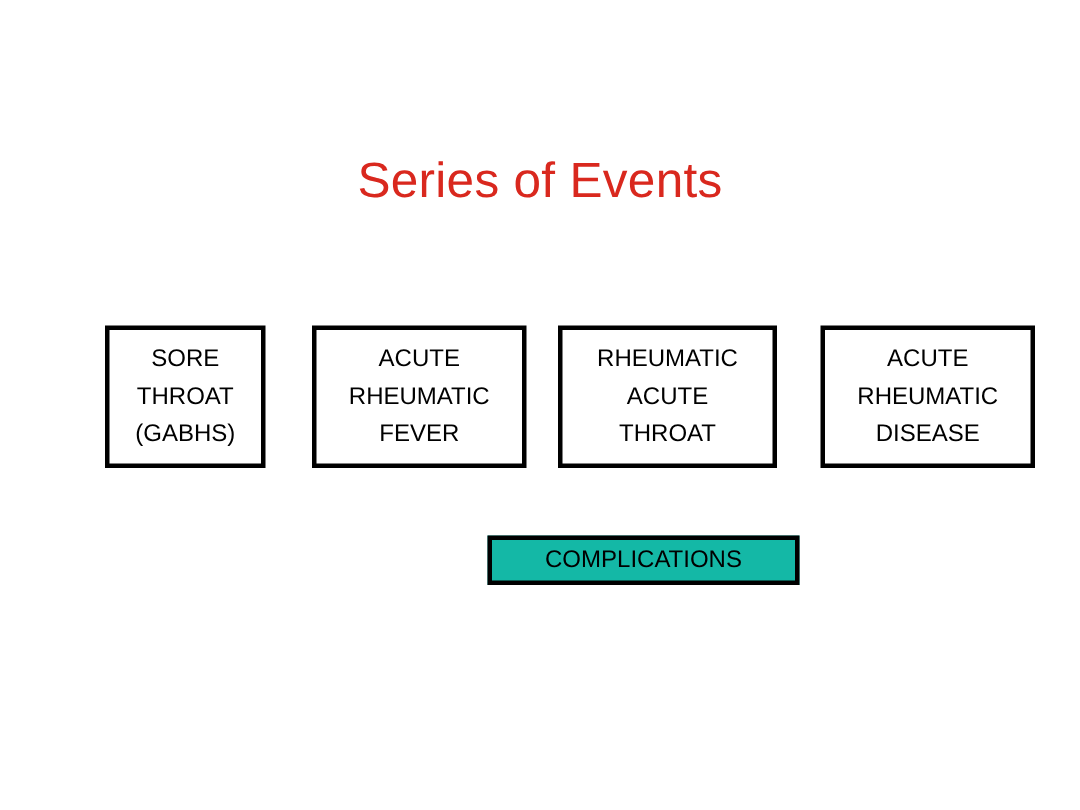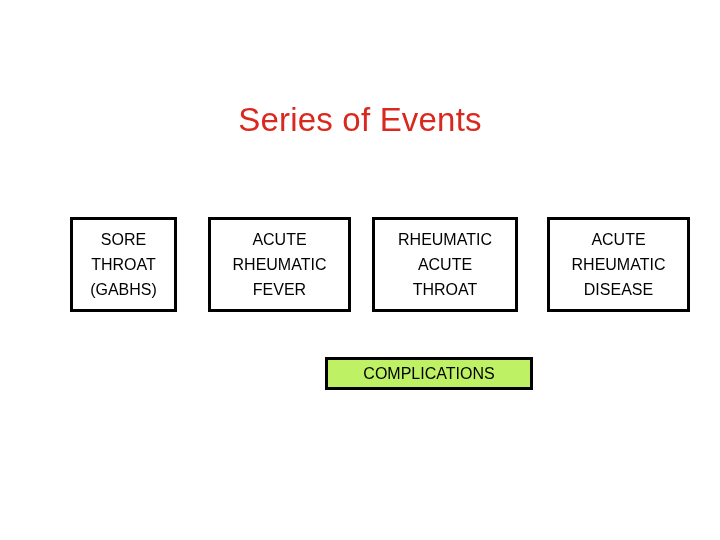--- a/index.html
+++ b/index.html
@@ -75,21 +75,21 @@
 
   
   #complications-box {
     position: absolute;
     left: 325px;
     top: 357px;
     width: 208px;
     height: 33px;
     box-sizing: border-box;
     border: 3px solid #000000;
-    background: #bef264;
+    background: #14b8a6;
     display: flex;
     align-items: center;
     justify-content: center;
   }
 
   #complications-box .line {
     font-size: 16px;
     line-height: 20px;
     color: #000000;
     white-space: nowrap;

